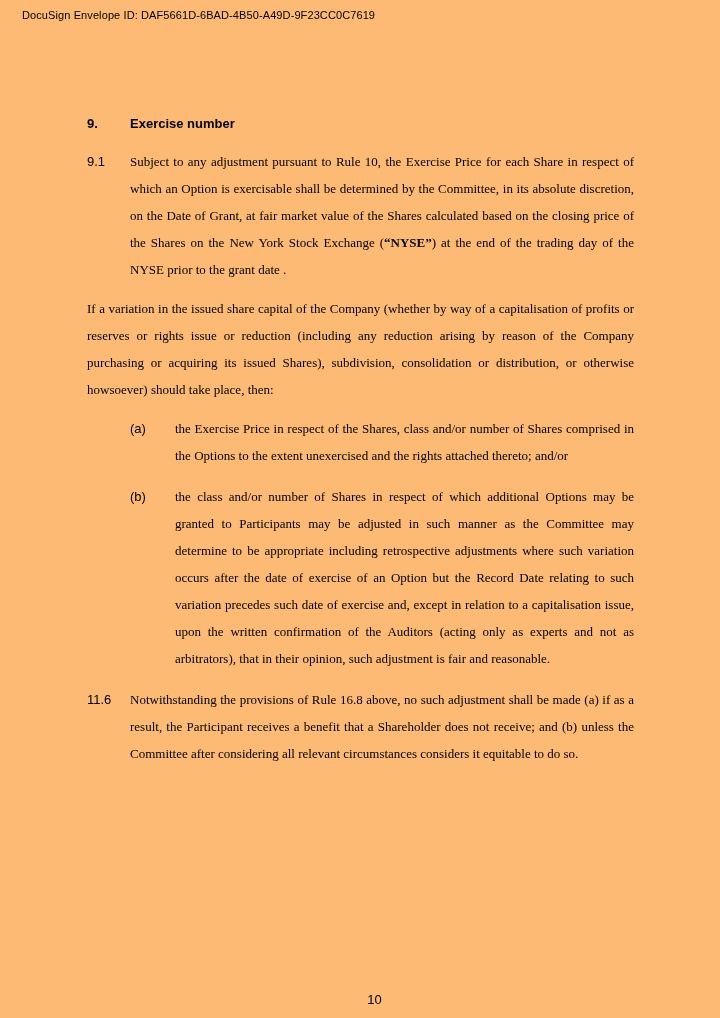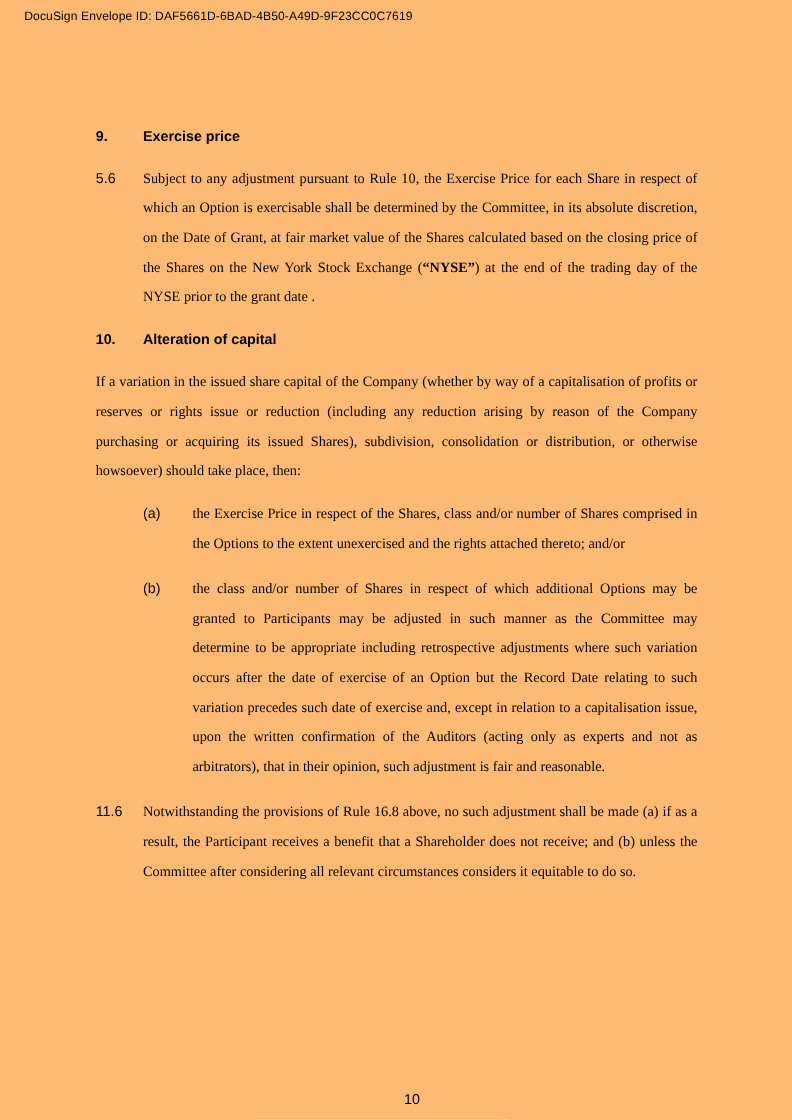--- a/index.html
+++ b/index.html
@@ -77,34 +77,30 @@
 
 <div class="page">
 
   <div class="envelope-id">DocuSign Envelope ID: DAF5661D-6BAD-4B50-A49D-9F23CC0C7619</div>
 
   <main class="content">
 
     <section>
       <div class="heading">
         <span class="num">9.</span>
-        <span class="title">Exercise price</span>
+        <span class="title">Exercise number</span>
       </div>
 
       <div class="clause">
-        <span class="num">5.6</span>
+        <span class="num">9.1</span>
         <div class="body"><span>Subject to any adjustment pursuant to Rule 10, the Exercise Price for each Share in respect of which an Option is exercisable shall be determined by the Committee, in its absolute discretion, on the Date of Grant, at fair market value of the Shares calculated based on the closing price of the Shares on the New York Stock Exchange (</span><b>“NYSE”</b><span>) at the end of the trading day of the NYSE prior to the grant date .</span></div>
       </div>
     </section>
 
     <section>
-      <div class="heading">
-        <span class="num">10.</span>
-        <span class="title">Alteration of capital</span>
-      </div>
 
       <div class="clause">
         <div class="body"><span>If a variation in the issued share capital of the Company (whether by way of a capitalisation of profits or reserves or rights issue or reduction (including any reduction arising by reason of the Company purchasing or acquiring its issued Shares), subdivision, consolidation or distribution, or otherwise howsoever) should take place, then:</span></div>
       </div>
 
       <div class="subclauses">
         <div class="subclause">
           <span class="sublabel">(a)</span>
           <div class="body">the Exercise Price in respect of the Shares, class and/or number of Shares comprised in the Options to the extent unexercised and the rights attached thereto; and/or</div>
         </div>

